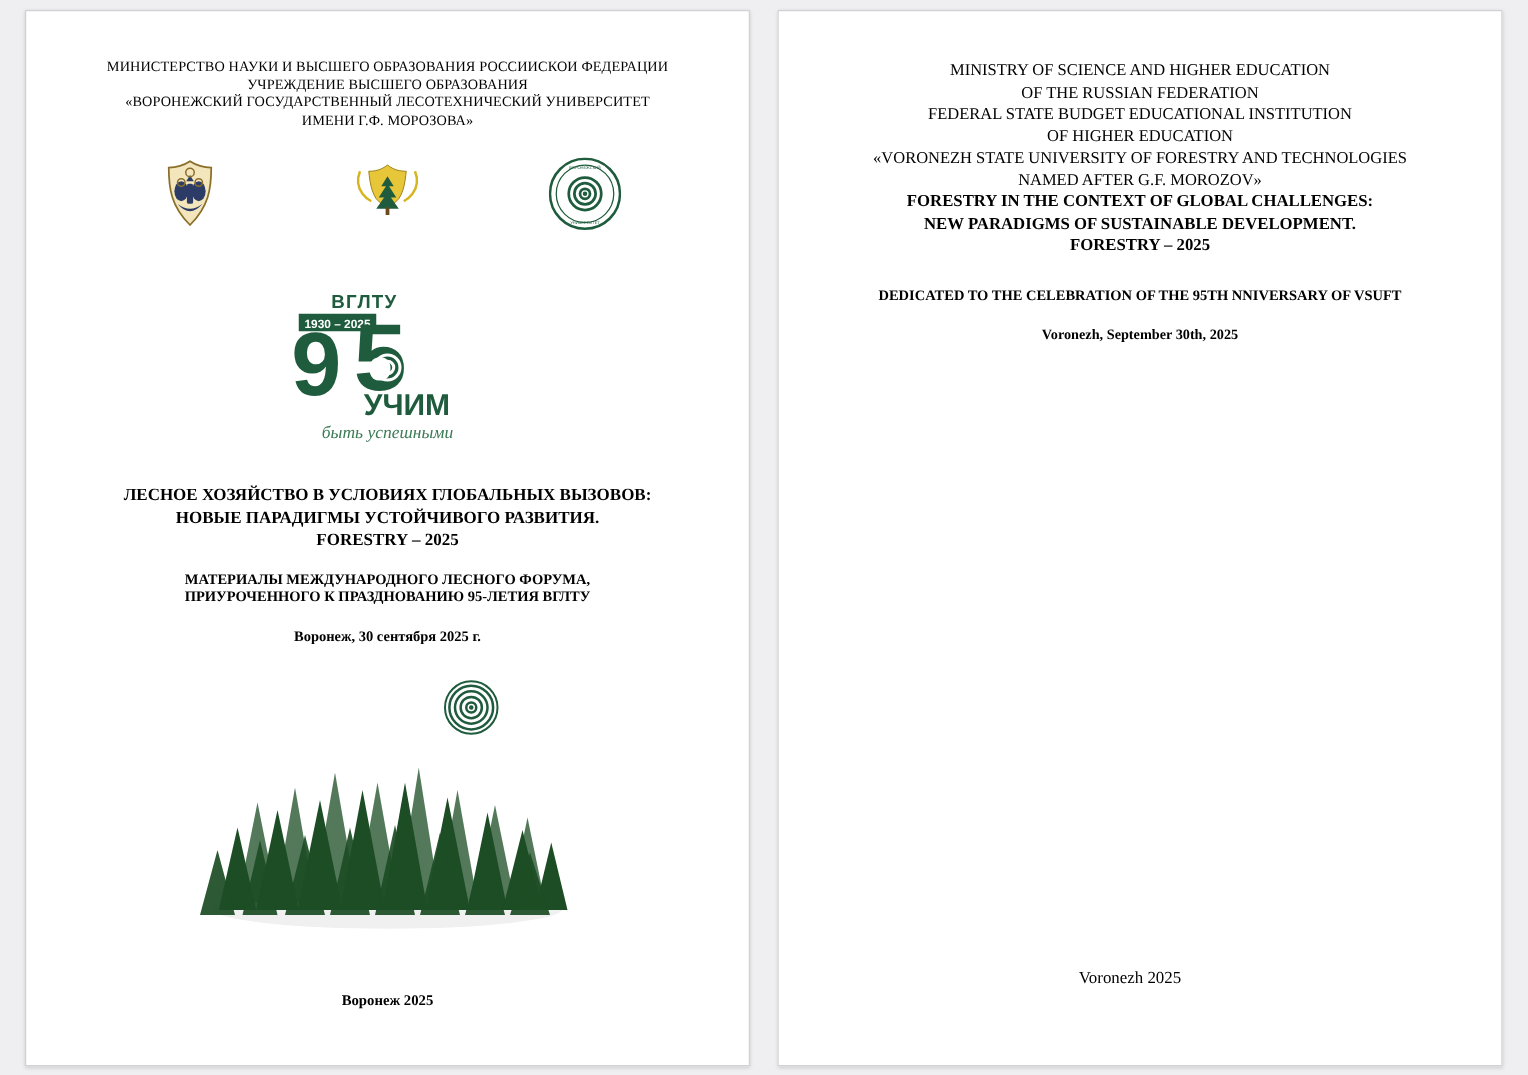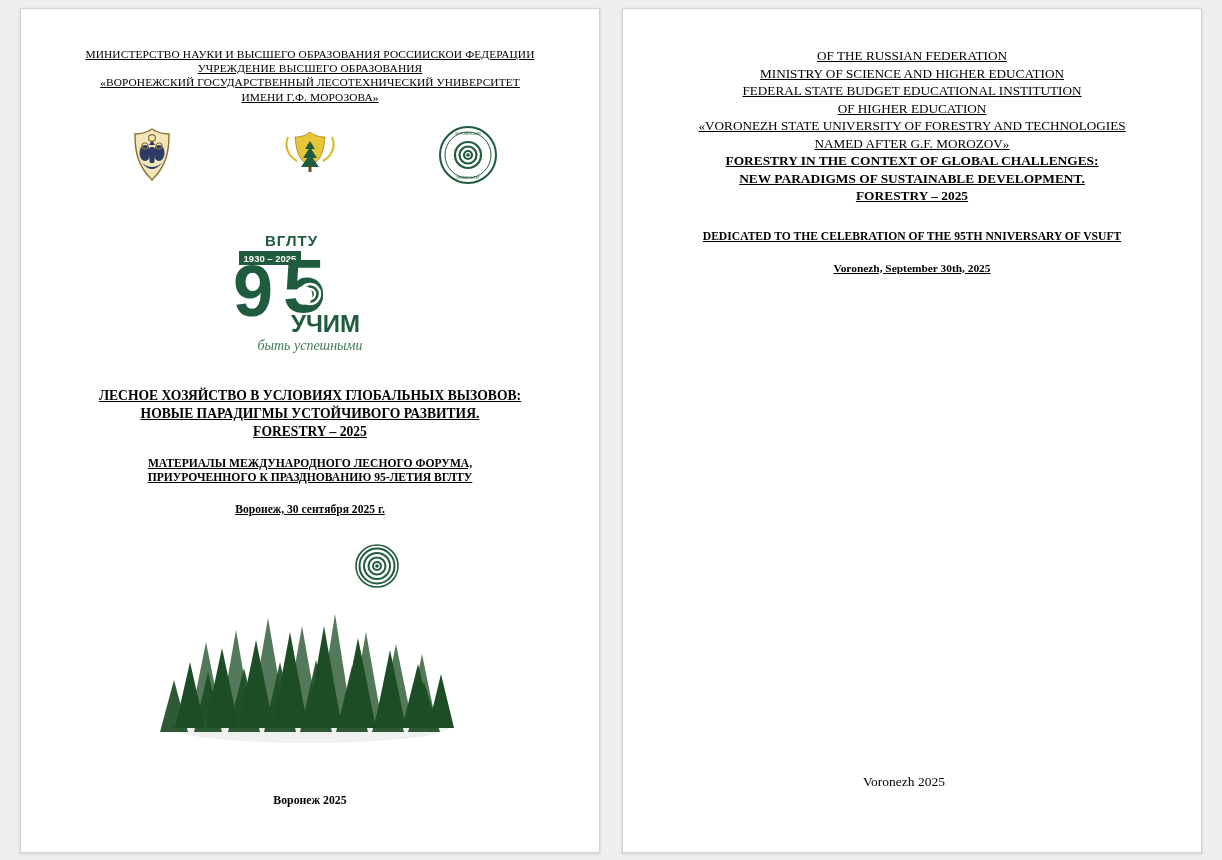--- a/index.html
+++ b/index.html
@@ -29,21 +29,20 @@
     border: 1px solid #d2d2d4;
     box-shadow: 0 1px 3px rgba(0,0,0,0.14);
     position: relative;
     overflow: hidden;
   }
   .page-inner {
     padding: 38px 42px 16px 42px;
     height: 100%;
     box-sizing: border-box;
     position: relative;
-    text-decoration: underline;
   }
   .hdr {
     text-align: center;
     font-size: 11.4px;
     line-height: 14.2px;
     letter-spacing: 0.1px;
     color: #000;
   }
   .hdr-en {
     text-align: center;
@@ -292,22 +291,22 @@
 
       <div class="footer-ru">Воронеж 2025</div>
 
     </div>
   </div>
 
   <div class="page">
     <div class="page-inner">
 
       <div class="hdr-en">
+        <div>MINISTRY OF SCIENCE AND HIGHER EDUCATION</div>
         <div>OF THE RUSSIAN FEDERATION</div>
-        <div>MINISTRY OF SCIENCE AND HIGHER EDUCATION</div>
         <div>FEDERAL STATE BUDGET EDUCATIONAL INSTITUTION</div>
         <div>OF HIGHER EDUCATION</div>
         <div>«VORONEZH STATE UNIVERSITY OF FORESTRY AND TECHNOLOGIES</div>
         <div>NAMED AFTER G.F. MOROZOV»</div>
       </div>
 
       <div class="title-block-en">
         <div>FORESTRY IN THE CONTEXT OF GLOBAL CHALLENGES:</div>
         <div>NEW PARADIGMS OF SUSTAINABLE DEVELOPMENT.</div>
         <div>FORESTRY – 2025</div>

